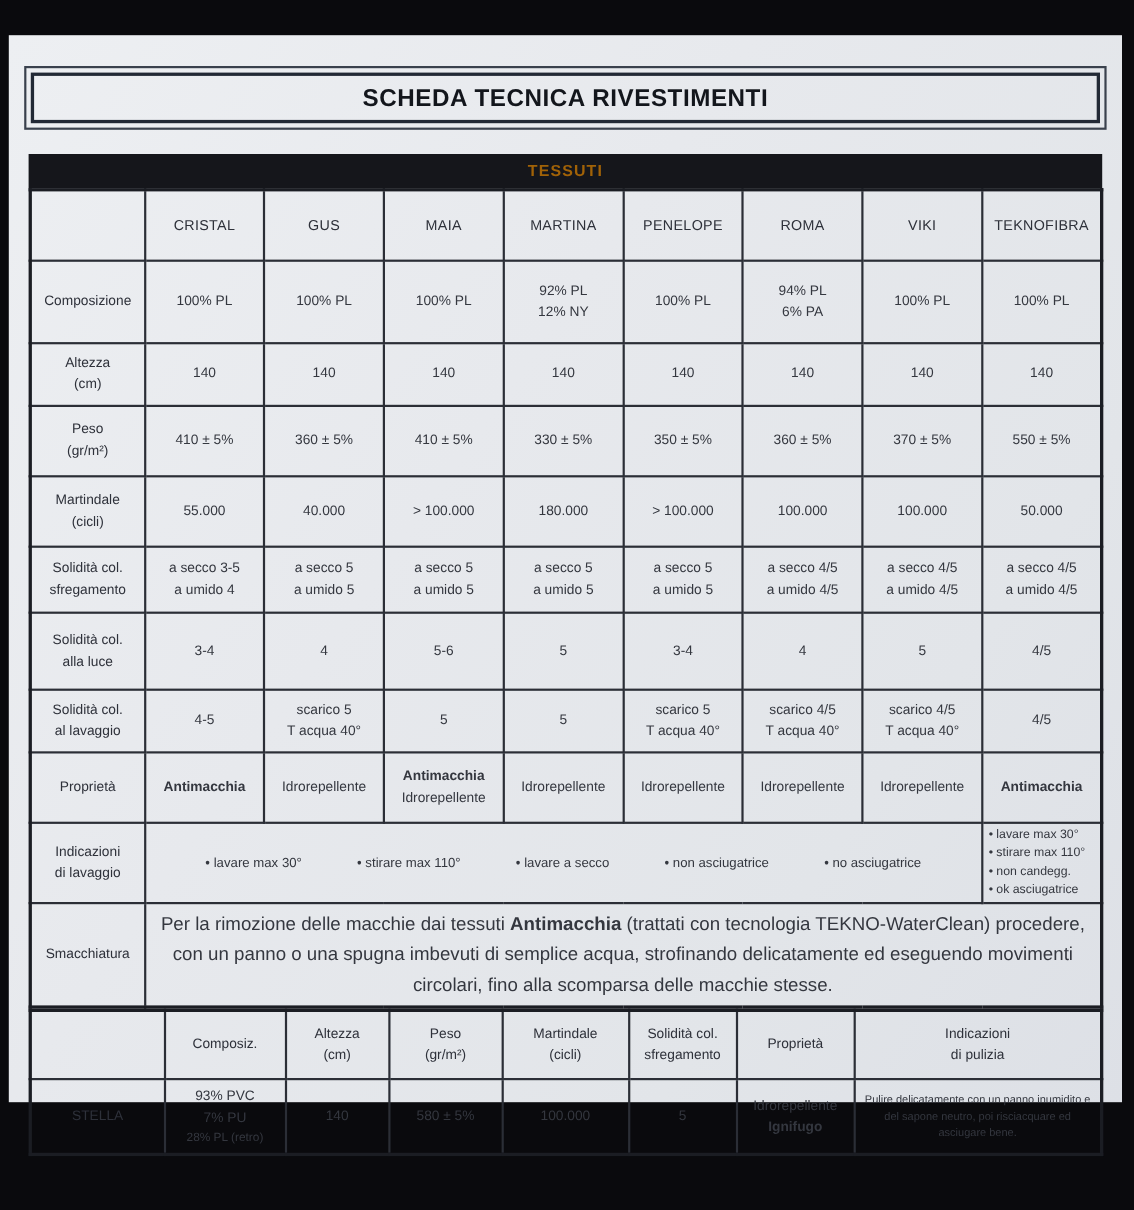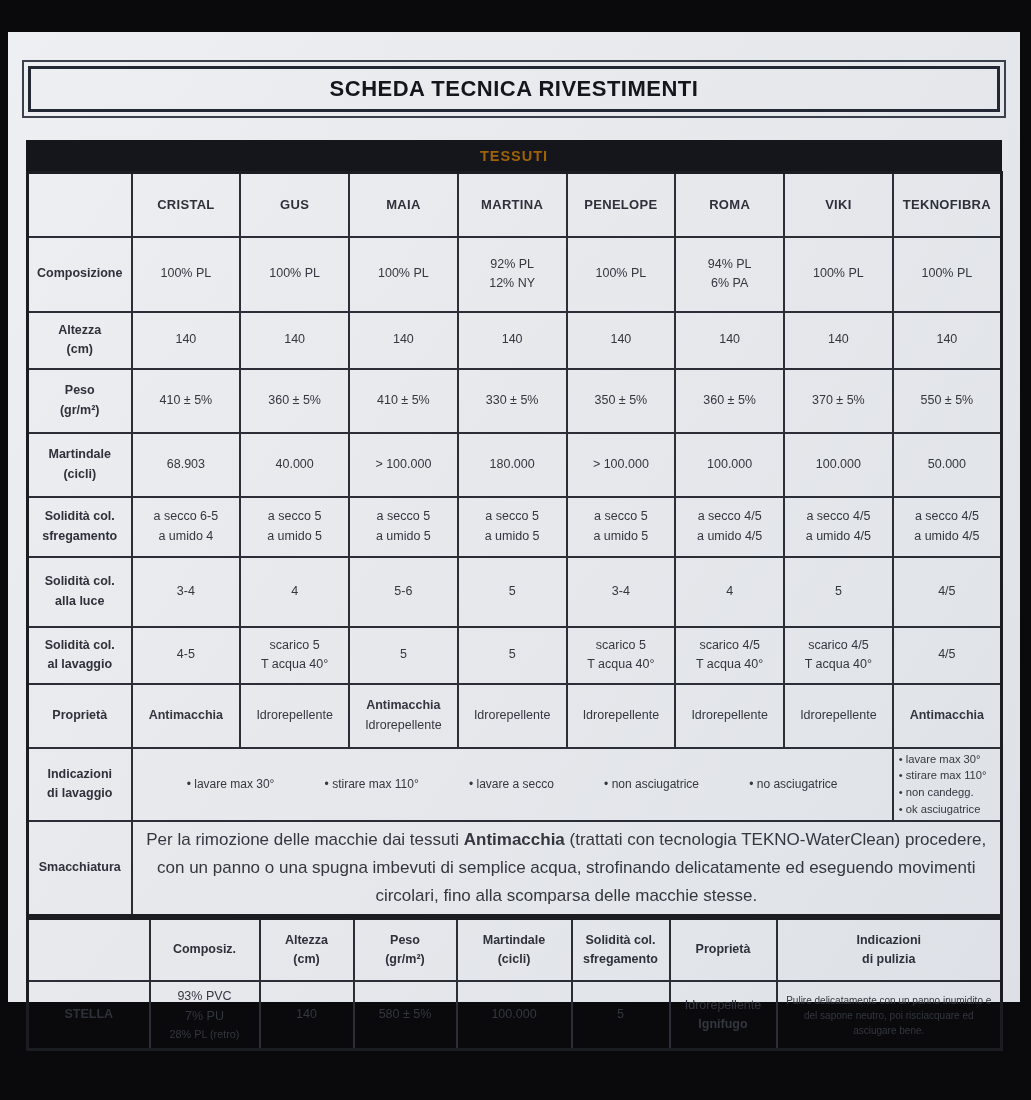--- a/index.html
+++ b/index.html
@@ -28,21 +28,21 @@
   
   table{
     border-collapse:collapse;table-layout:fixed;margin:0 18px;width:977px;
     color:#34373f;background:transparent;
   }
   .doc-table{border:3px solid #1b1d23}
   td,th{
     border:2px solid #2b2e36;text-align:center;vertical-align:middle;
     font-size:12.5px;padding:2px 4px;font-weight:normal;line-height:1.55;
   }
-  th{font-weight:bold;color:#2e313a}
+  th{font-weight:normal;color:#2e313a}
   .col-head{font-size:13px;letter-spacing:.3px}
   .bold{font-weight:bold}
   .small{font-size:10.8px}
   
   #tessuti-table tr:nth-child(1){height:64px}
   #tessuti-table tr:nth-child(2){height:75px}
   #tessuti-table tr:nth-child(3){height:57px}
   #tessuti-table tr:nth-child(4){height:64px}
   #tessuti-table tr:nth-child(5){height:64px}
   #tessuti-table tr:nth-child(6){height:60px}
@@ -187,21 +187,21 @@
           <td>
             <div>550 ± 5%</div>
           </td>
         </tr>
         <tr>
           <th>
             <div>Martindale</div>
             <div>(cicli)</div>
           </th>
           <td>
-            <div>68.903</div>
+            <div>55.000</div>
           </td>
           <td>
             <div>40.000</div>
           </td>
           <td>
             <div>&gt; 100.000</div>
           </td>
           <td>
             <div>180.000</div>
           </td>
@@ -217,21 +217,21 @@
           <td>
             <div>50.000</div>
           </td>
         </tr>
         <tr>
           <th>
             <div>Solidità col.</div>
             <div>sfregamento</div>
           </th>
           <td>
-            <div>a secco 6-5</div>
+            <div>a secco 3-5</div>
             <div>a umido 4</div>
           </td>
           <td>
             <div>a secco 5</div>
             <div>a umido 5</div>
           </td>
           <td>
             <div>a secco 5</div>
             <div>a umido 5</div>
           </td>

